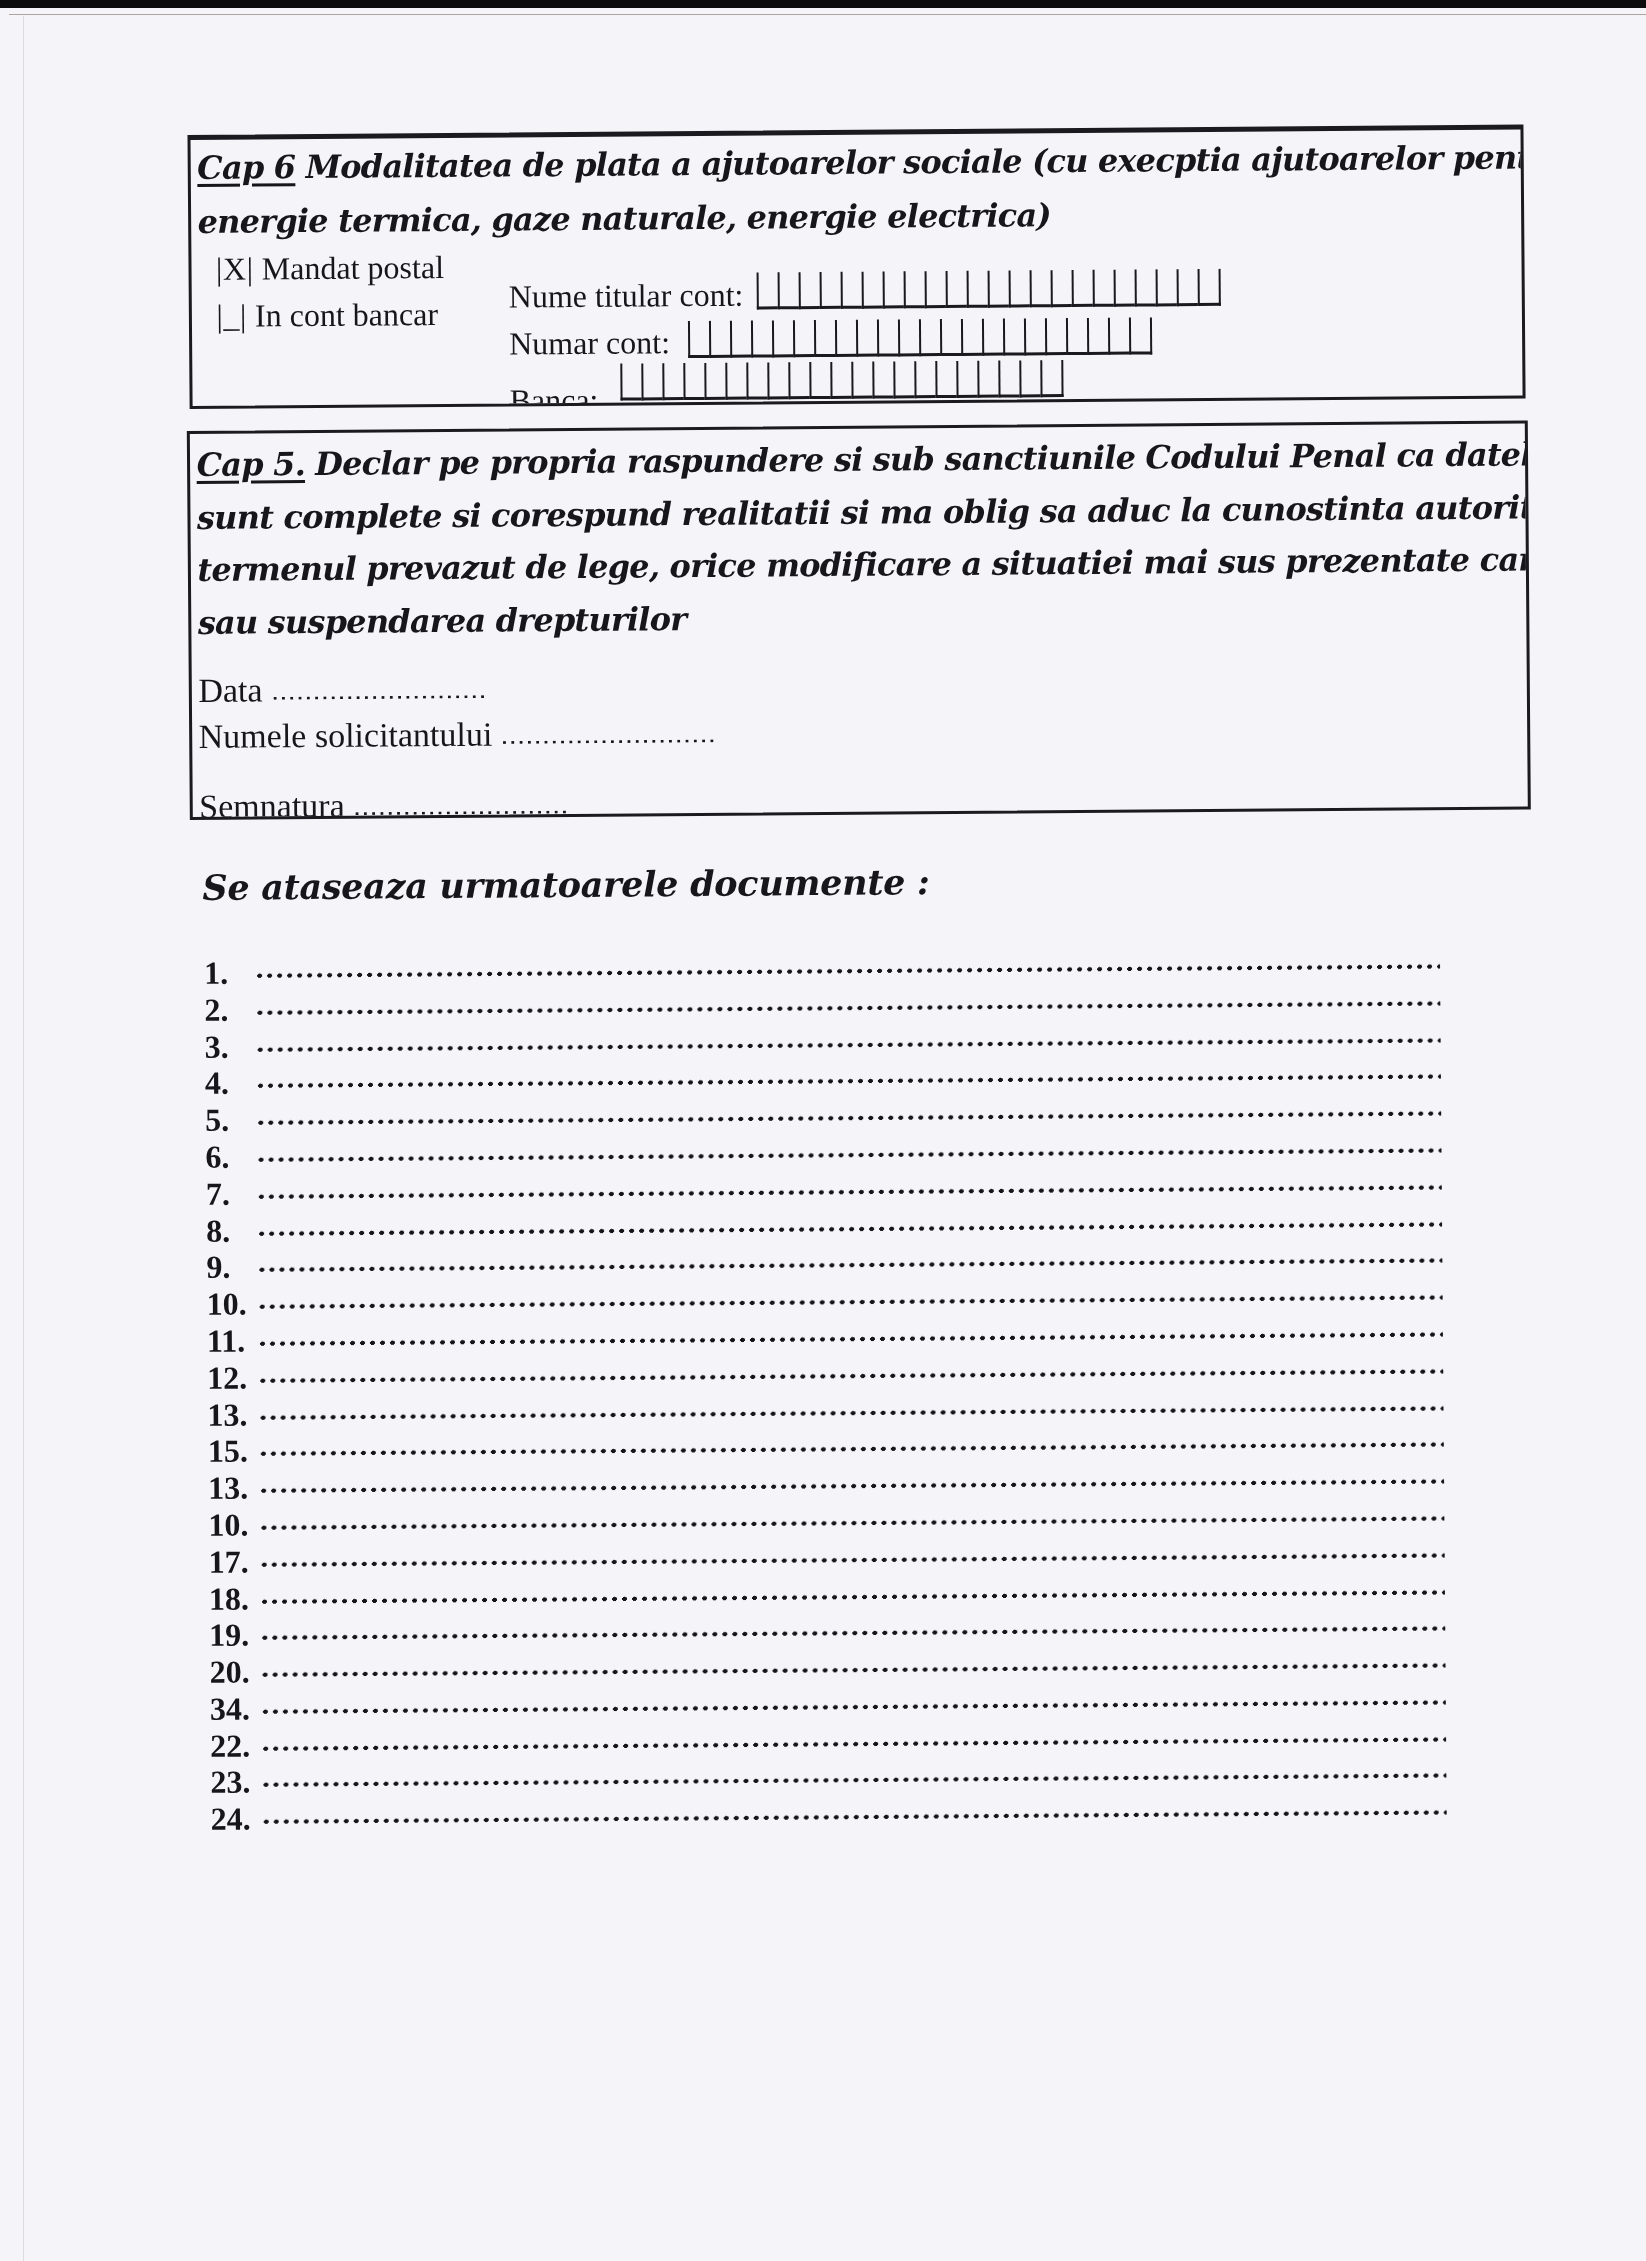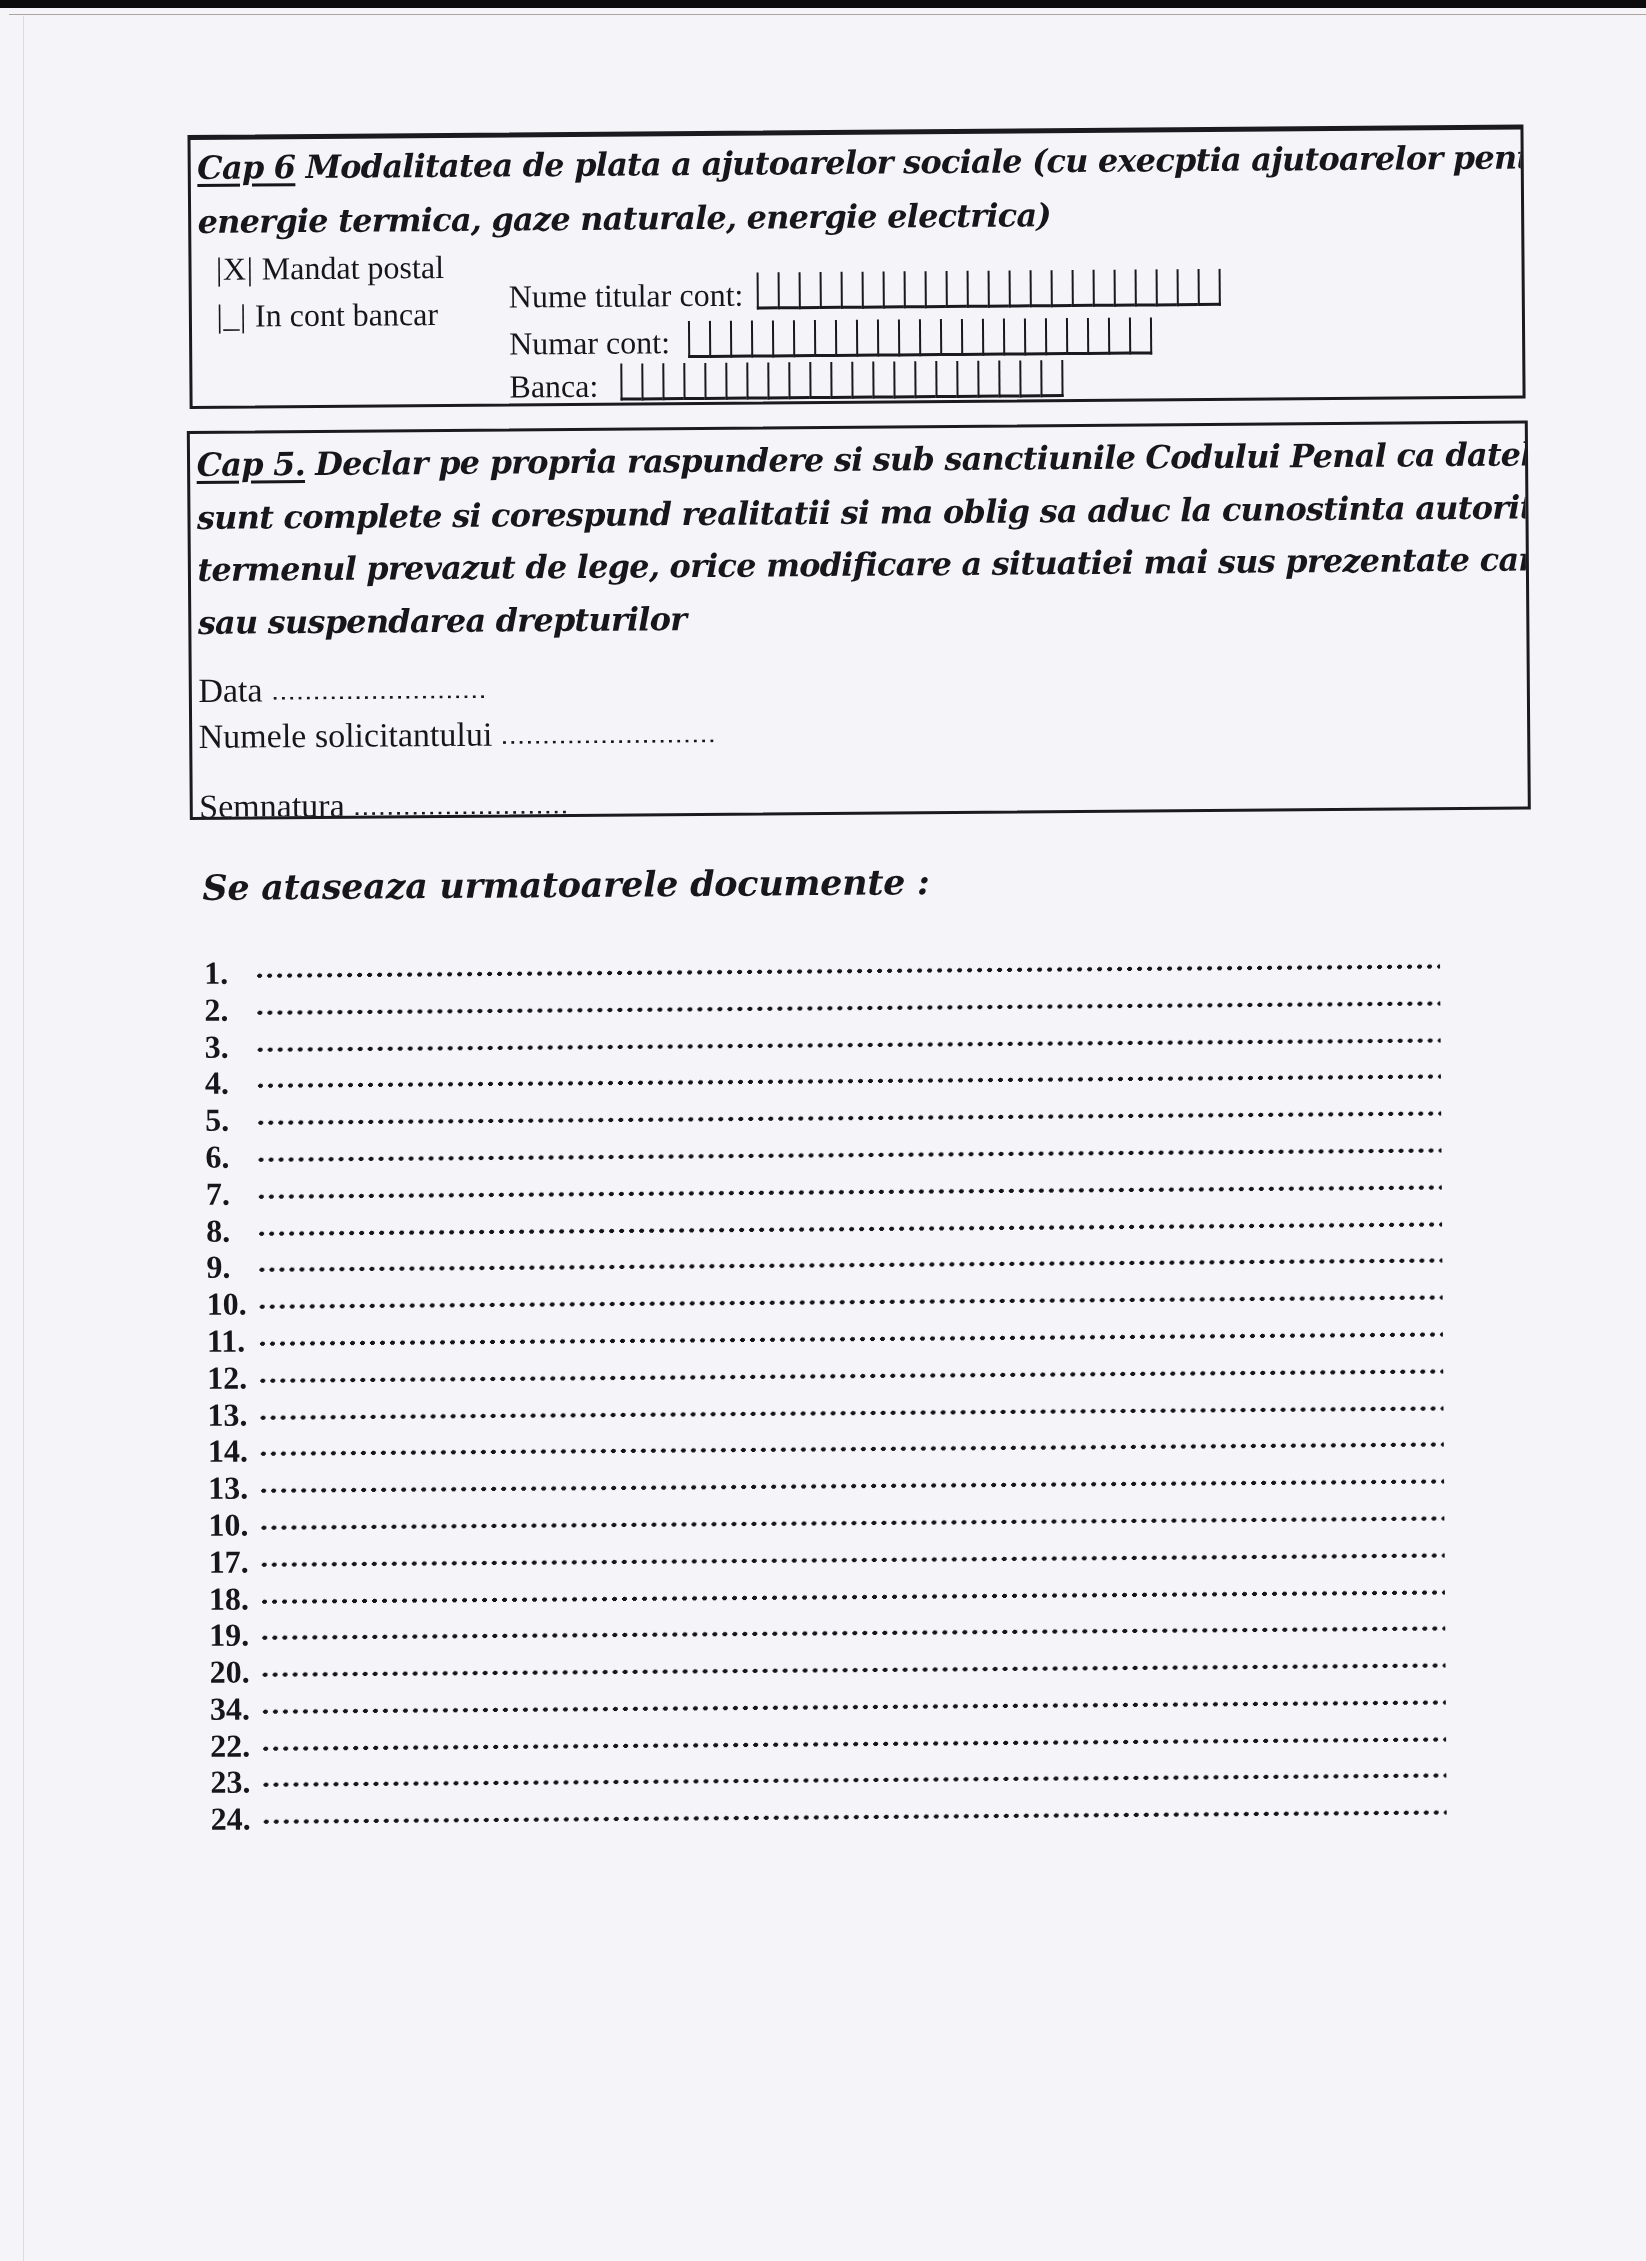--- a/index.html
+++ b/index.html
@@ -22,21 +22,21 @@
   .t2{top:63px;}
   .p1{top:11.6px;}.p2{top:65px;}.p3{top:117px;}.p4{top:170px;}
   .u{text-decoration:underline;text-decoration-thickness:2.6px;text-underline-offset:5.2px;text-align:right;}
 
   .checkline{position:absolute;left:24.5px;font-size:32px;white-space:nowrap;}
   .opt1{top:111px;}
   .opt2{top:158px;}
   .cb{letter-spacing:0.6px;}
 
   .fieldrow-label{position:absolute;left:317px;font-size:32px;white-space:nowrap;}
-  .fl1{top:141px;}.fl2{top:188px;}.fl3{top:231px;}
+  .fl1{top:141px;}.fl2{top:188px;}.fl3{top:245px;}
   .cellrow{position:absolute;display:flex;}
   .cr1{left:565px;top:137px;}
   .cr2{left:496px;top:185px;}
   .cr3{left:428px;top:227px;}
   .cell{width:19px;height:34px;border-left:2.6px solid #1a1920;border-bottom:3.9px solid #1a1920;}
   .cell:last-child{border-right:2.6px solid #1a1920;}
 
   .signline{position:absolute;left:6.5px;font-size:34px;white-space:nowrap;display:flex;align-items:baseline;}
   .sf0{top:238px;}
   .sf1{top:284px;}
@@ -218,21 +218,21 @@
         </div>
         <div class="doc-row" style="top: 405px;">
           <span class="doc-num">12.</span>
           <span class="bigdots"></span>
         </div>
         <div class="doc-row" style="top: 442px;">
           <span class="doc-num">13.</span>
           <span class="bigdots"></span>
         </div>
         <div class="doc-row" style="top: 478px;">
-          <span class="doc-num">14.</span>
+          <span class="doc-num">15.</span>
           <span class="bigdots"></span>
         </div>
         <div class="doc-row" style="top: 515px;">
           <span class="doc-num">13.</span>
           <span class="bigdots"></span>
         </div>
         <div class="doc-row" style="top: 552px;">
           <span class="doc-num">10.</span>
           <span class="bigdots"></span>
         </div>

